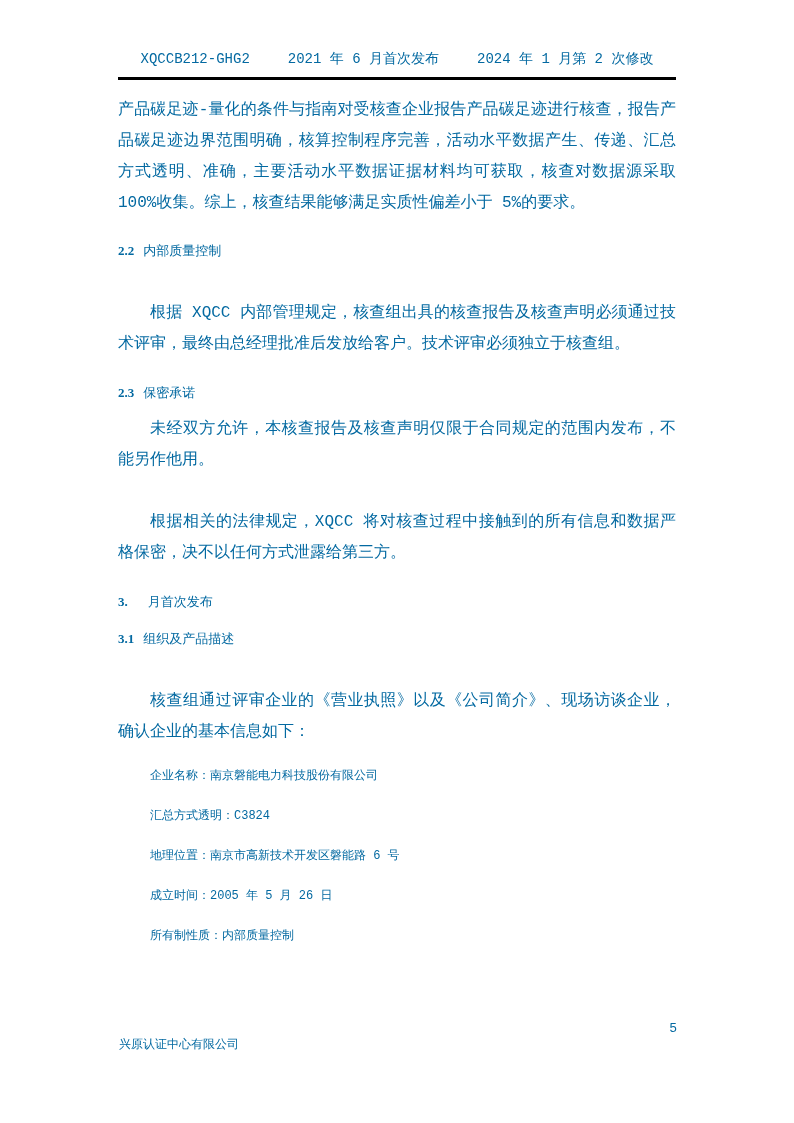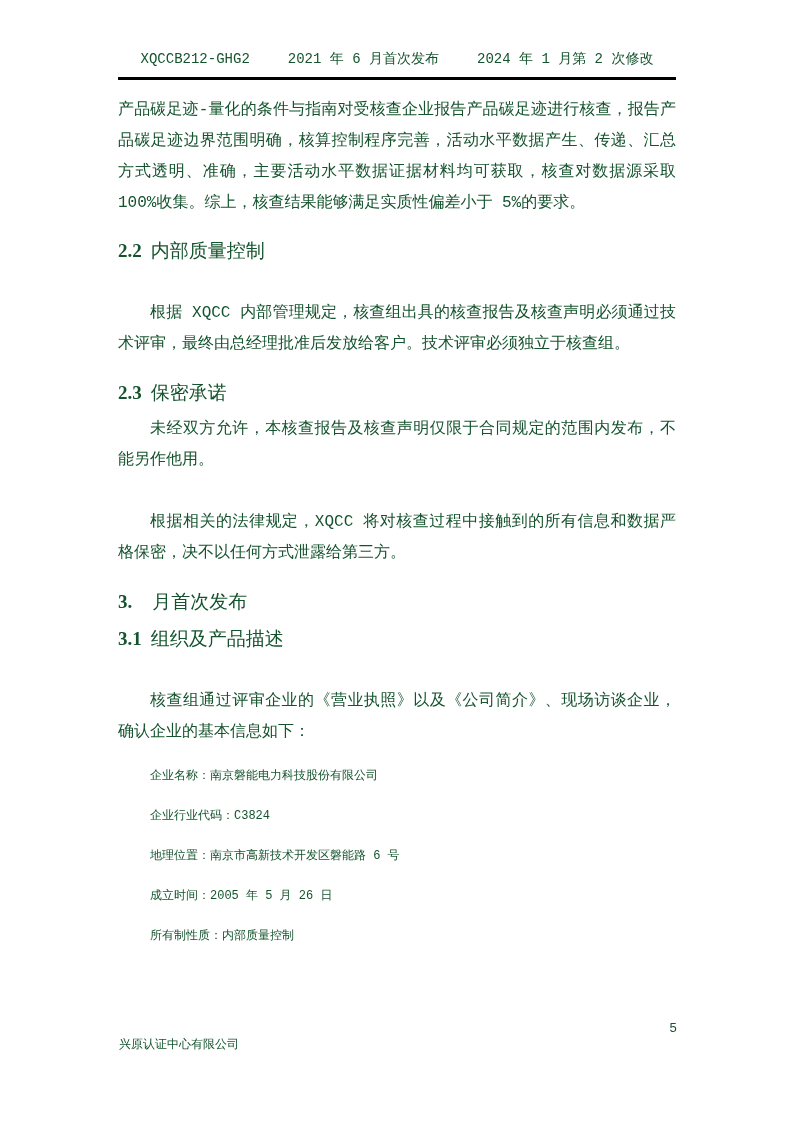--- a/index.html
+++ b/index.html
@@ -6,21 +6,21 @@
     margin: 0;
     padding: 0;
     background: #ffffff;
   }
   .page {
     position: relative;
     width: 794px;
     height: 1123px;
     margin: 0 auto;
     background: #ffffff;
-    color: #14532d;
+    color: #0369a1;
     box-sizing: border-box;
     padding: 0 118px;
     overflow: hidden;
     font-family: "Liberation Mono", "DejaVu Sans Mono", monospace;
   }
   .header {
     display: flex;
     justify-content: center;
     column-gap: 38px;
     padding-top: 49px;
@@ -32,21 +32,21 @@
   }
   p { margin: 0; }
   .para {
     font-size: 16px;
     line-height: 31px;
     text-align: justify;
   }
   .indent { text-indent: 32px; }
   .intro-para   { margin-top: 15px; }
   .h {
-    font-size: 19px;
+    font-size: 13px;
     line-height: 28px;
     white-space: nowrap;
   }
   .h .num {
     font-family: "Liberation Serif", "DejaVu Serif", serif;
     font-weight: bold;
     margin-right: 9px;
   }
   .h .num-wide { margin-right: 20px; }
   .h-22  { margin-top: 18px; }
@@ -109,21 +109,21 @@
     <span class="num num-wide">3.</span><span>月首次发布</span>
   </div>
 
   <div class="h h-31">
     <span class="num">3.1</span><span>组织及产品描述</span>
   </div>
   <p class="para indent p-31">核查组通过评审企业的《营业执照》以及《公司简介》、现场访谈企业，确认企业的基本信息如下：</p>
 
   <div class="info-list">
     <div class="info-item">企业名称：南京磐能电力科技股份有限公司</div>
-    <div class="info-item">企业行业代码：C3824</div>
+    <div class="info-item">汇总方式透明：C3824</div>
     <div class="info-item">地理位置：南京市高新技术开发区磐能路 6 号</div>
     <div class="info-item">成立时间：2005 年 5 月 26 日</div>
     <div class="info-item">所有制性质：内部质量控制</div>
   </div>
 
   <div class="footer-company">兴原认证中心有限公司</div>
   <div class="page-number">5</div>
 
 </div>
 

